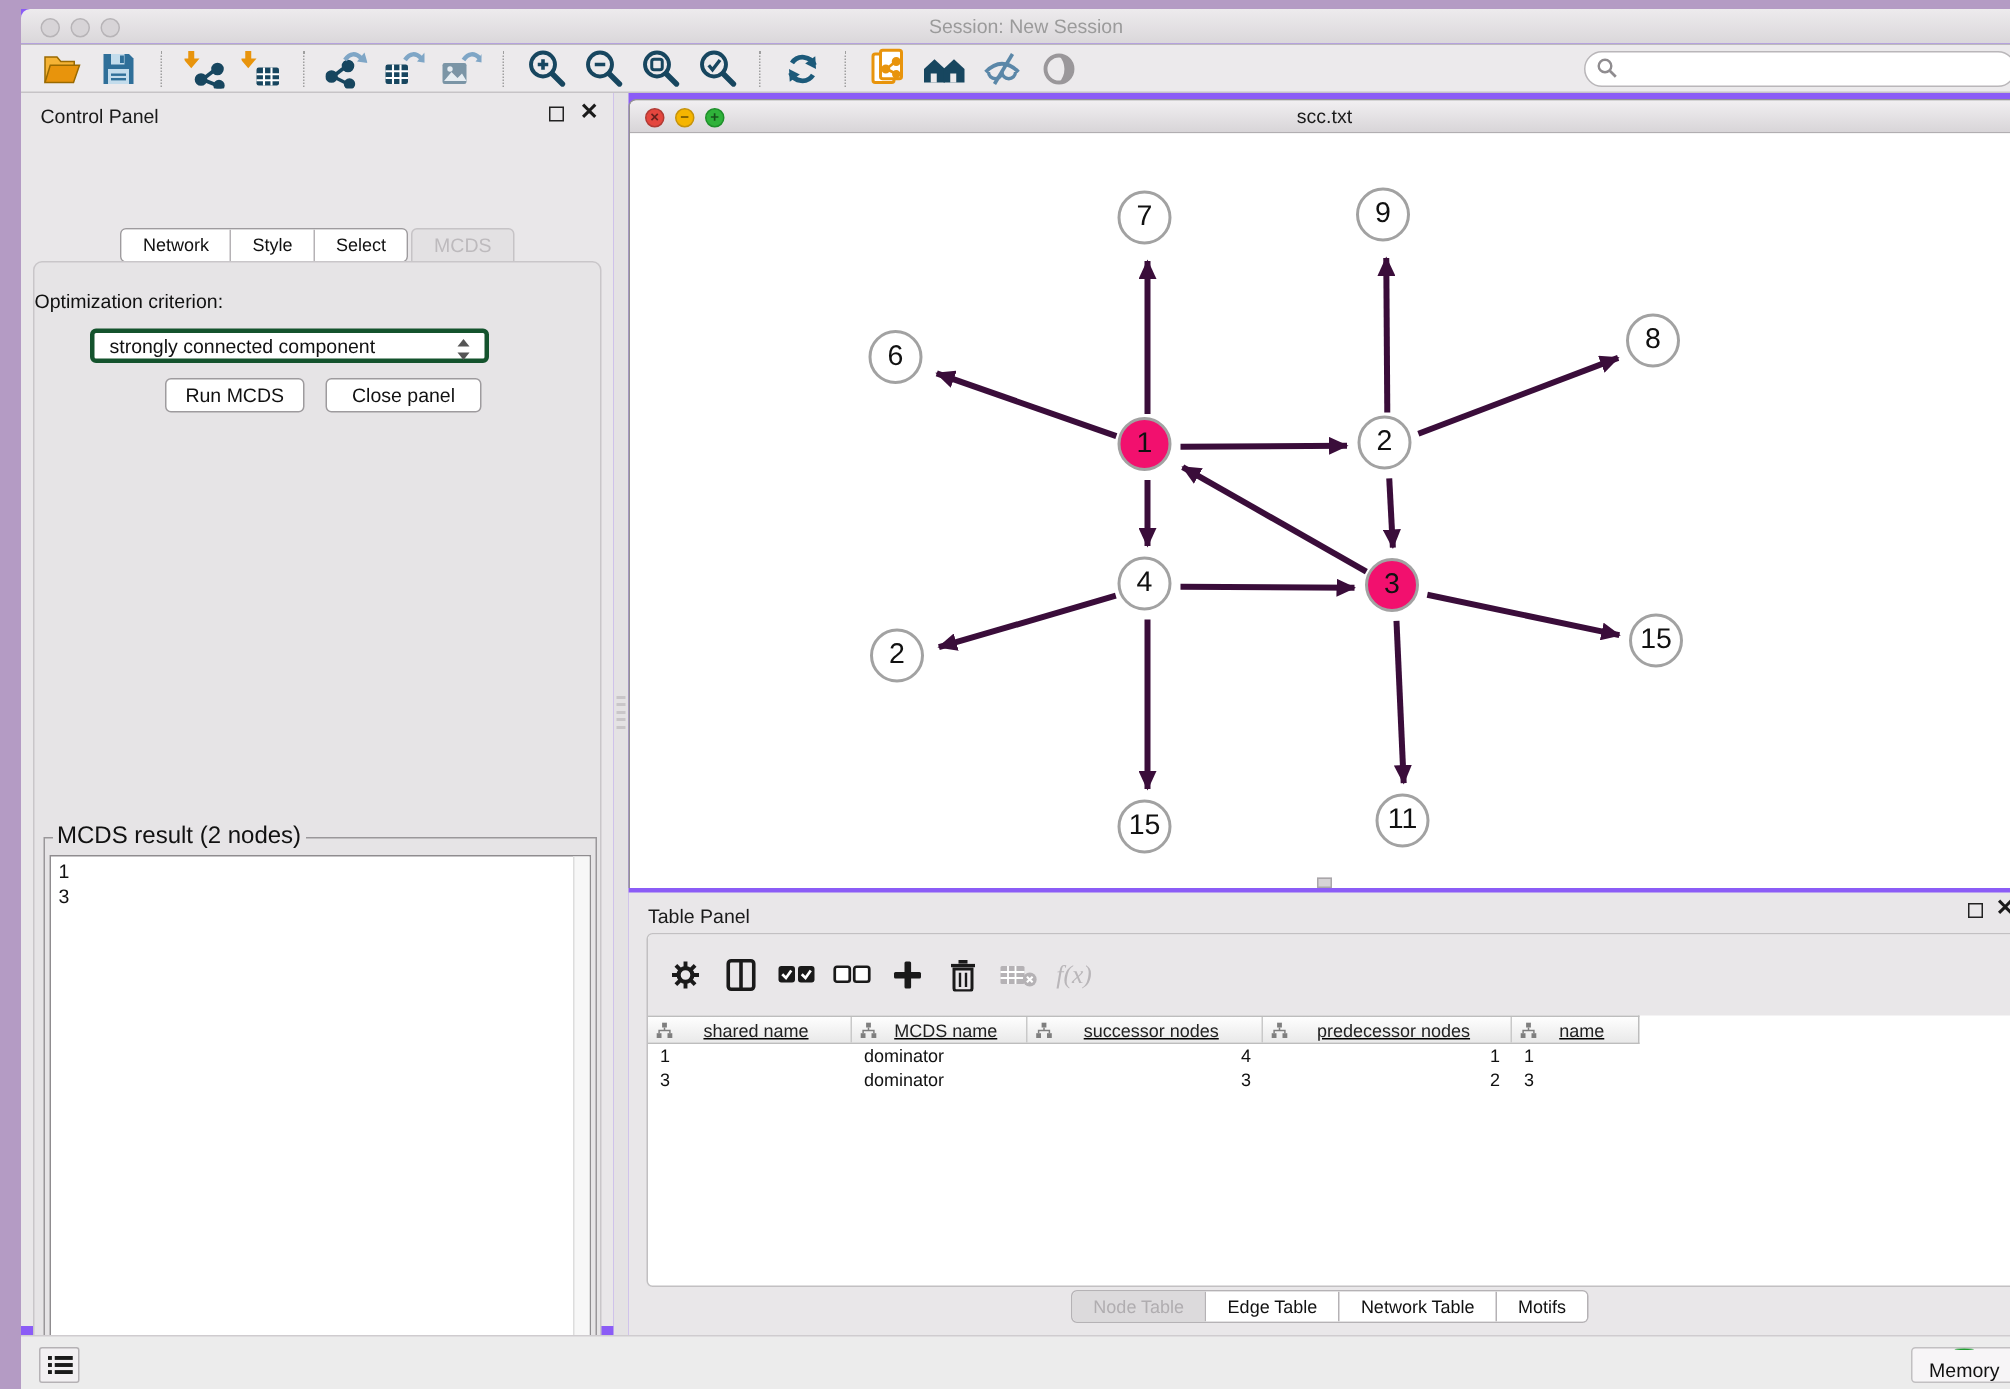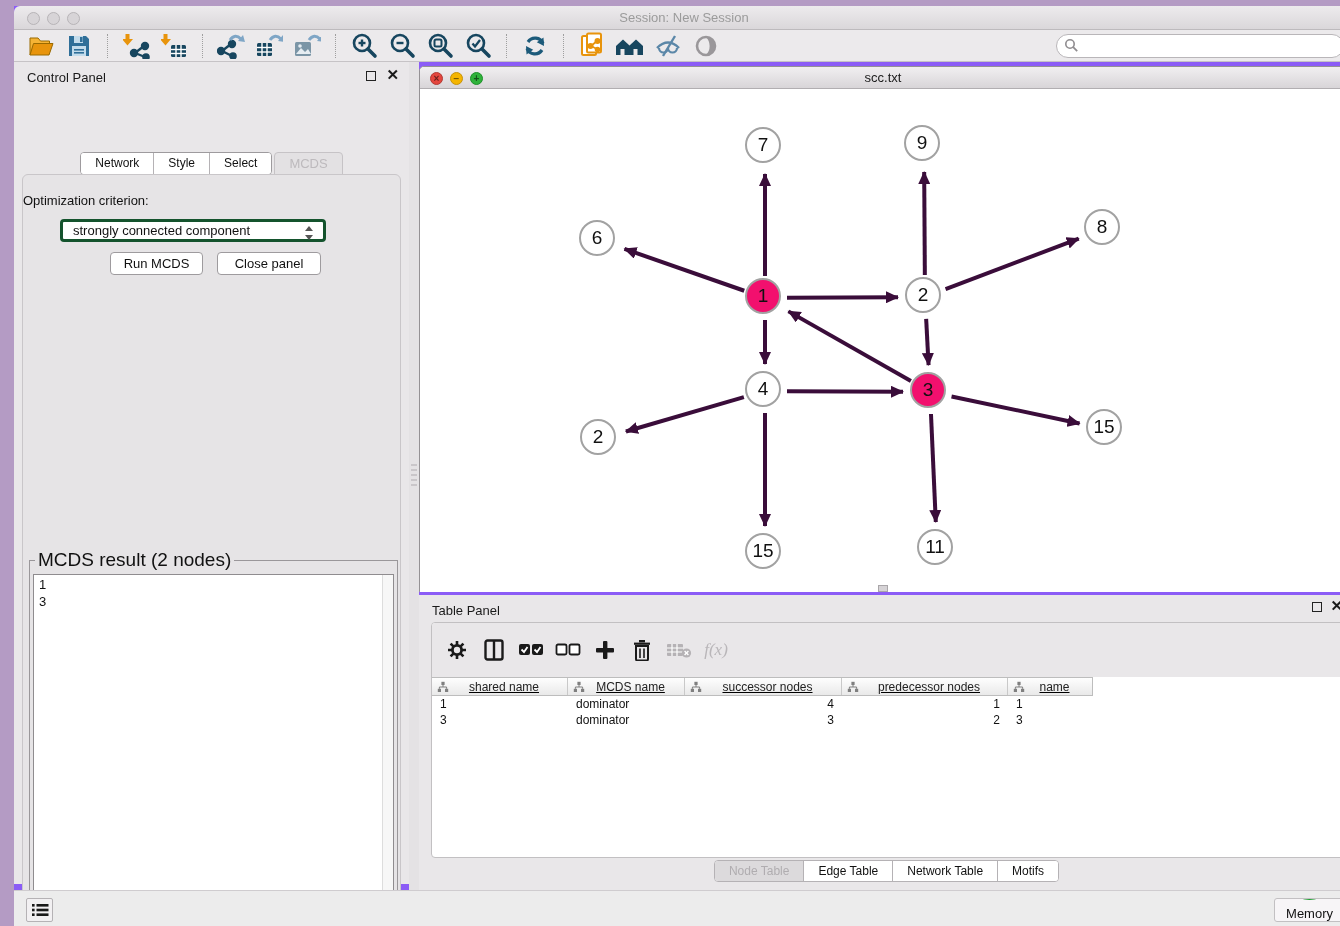--- a/index.html
+++ b/index.html
@@ -47,21 +47,21 @@
               display:flex; align-items:center; padding-left:10px; }
   .dd-arrows { position:absolute; right:9px; top:3px; width:9px; height:16px; }
   .dd-arrows:before { content:""; position:absolute; left:0; top:1px; border-left:4.5px solid transparent;
                       border-right:4.5px solid transparent; border-bottom:5px solid #555; }
   .dd-arrows:after  { content:""; position:absolute; left:0; bottom:1px; border-left:4.5px solid transparent;
                       border-right:4.5px solid transparent; border-top:5px solid #555; }
   .cp-btn { position:absolute; top:77px; height:23px; background:#fff; border:1px solid #9e9b9e;
             border-radius:4px; font-size:13px; color:#111; display:flex; align-items:center; justify-content:center; }
   .mcds-fieldset { position:absolute; left:6px; top:374px; width:369px; height:379px;
                    border:1px solid #9a979a; padding:3px; background:#e6e4e6; }
-  .mcds-fieldset legend { font-size:19px; color:#111; padding:0 3px; margin-left:2px; }
+  .mcds-fieldset legend { font-size:16px; color:#111; padding:0 3px; margin-left:2px; }
   .result-area { position:relative; width:100%; height:100%; background:#fff; border:1px solid #8f8c8f; }
   .result-text { position:absolute; left:5px; top:1px; font-size:13px; line-height:17px; color:#111; white-space:pre-line; }
   .result-scroll { position:absolute; right:0; top:0; bottom:0; width:11px; background:#f7f7f7; border-left:1px solid #ddd; }
 
   
   .v-split { position:absolute; left:395px; top:56px; width:10px; height:828px; background:#e4e2e4; }
   .v-split .grip { position:absolute; left:2px; top:402px; width:6px; height:22px;
                    background:repeating-linear-gradient(#c9c6c9 0 2px,#e4e2e4 2px 5px); }
 
   

